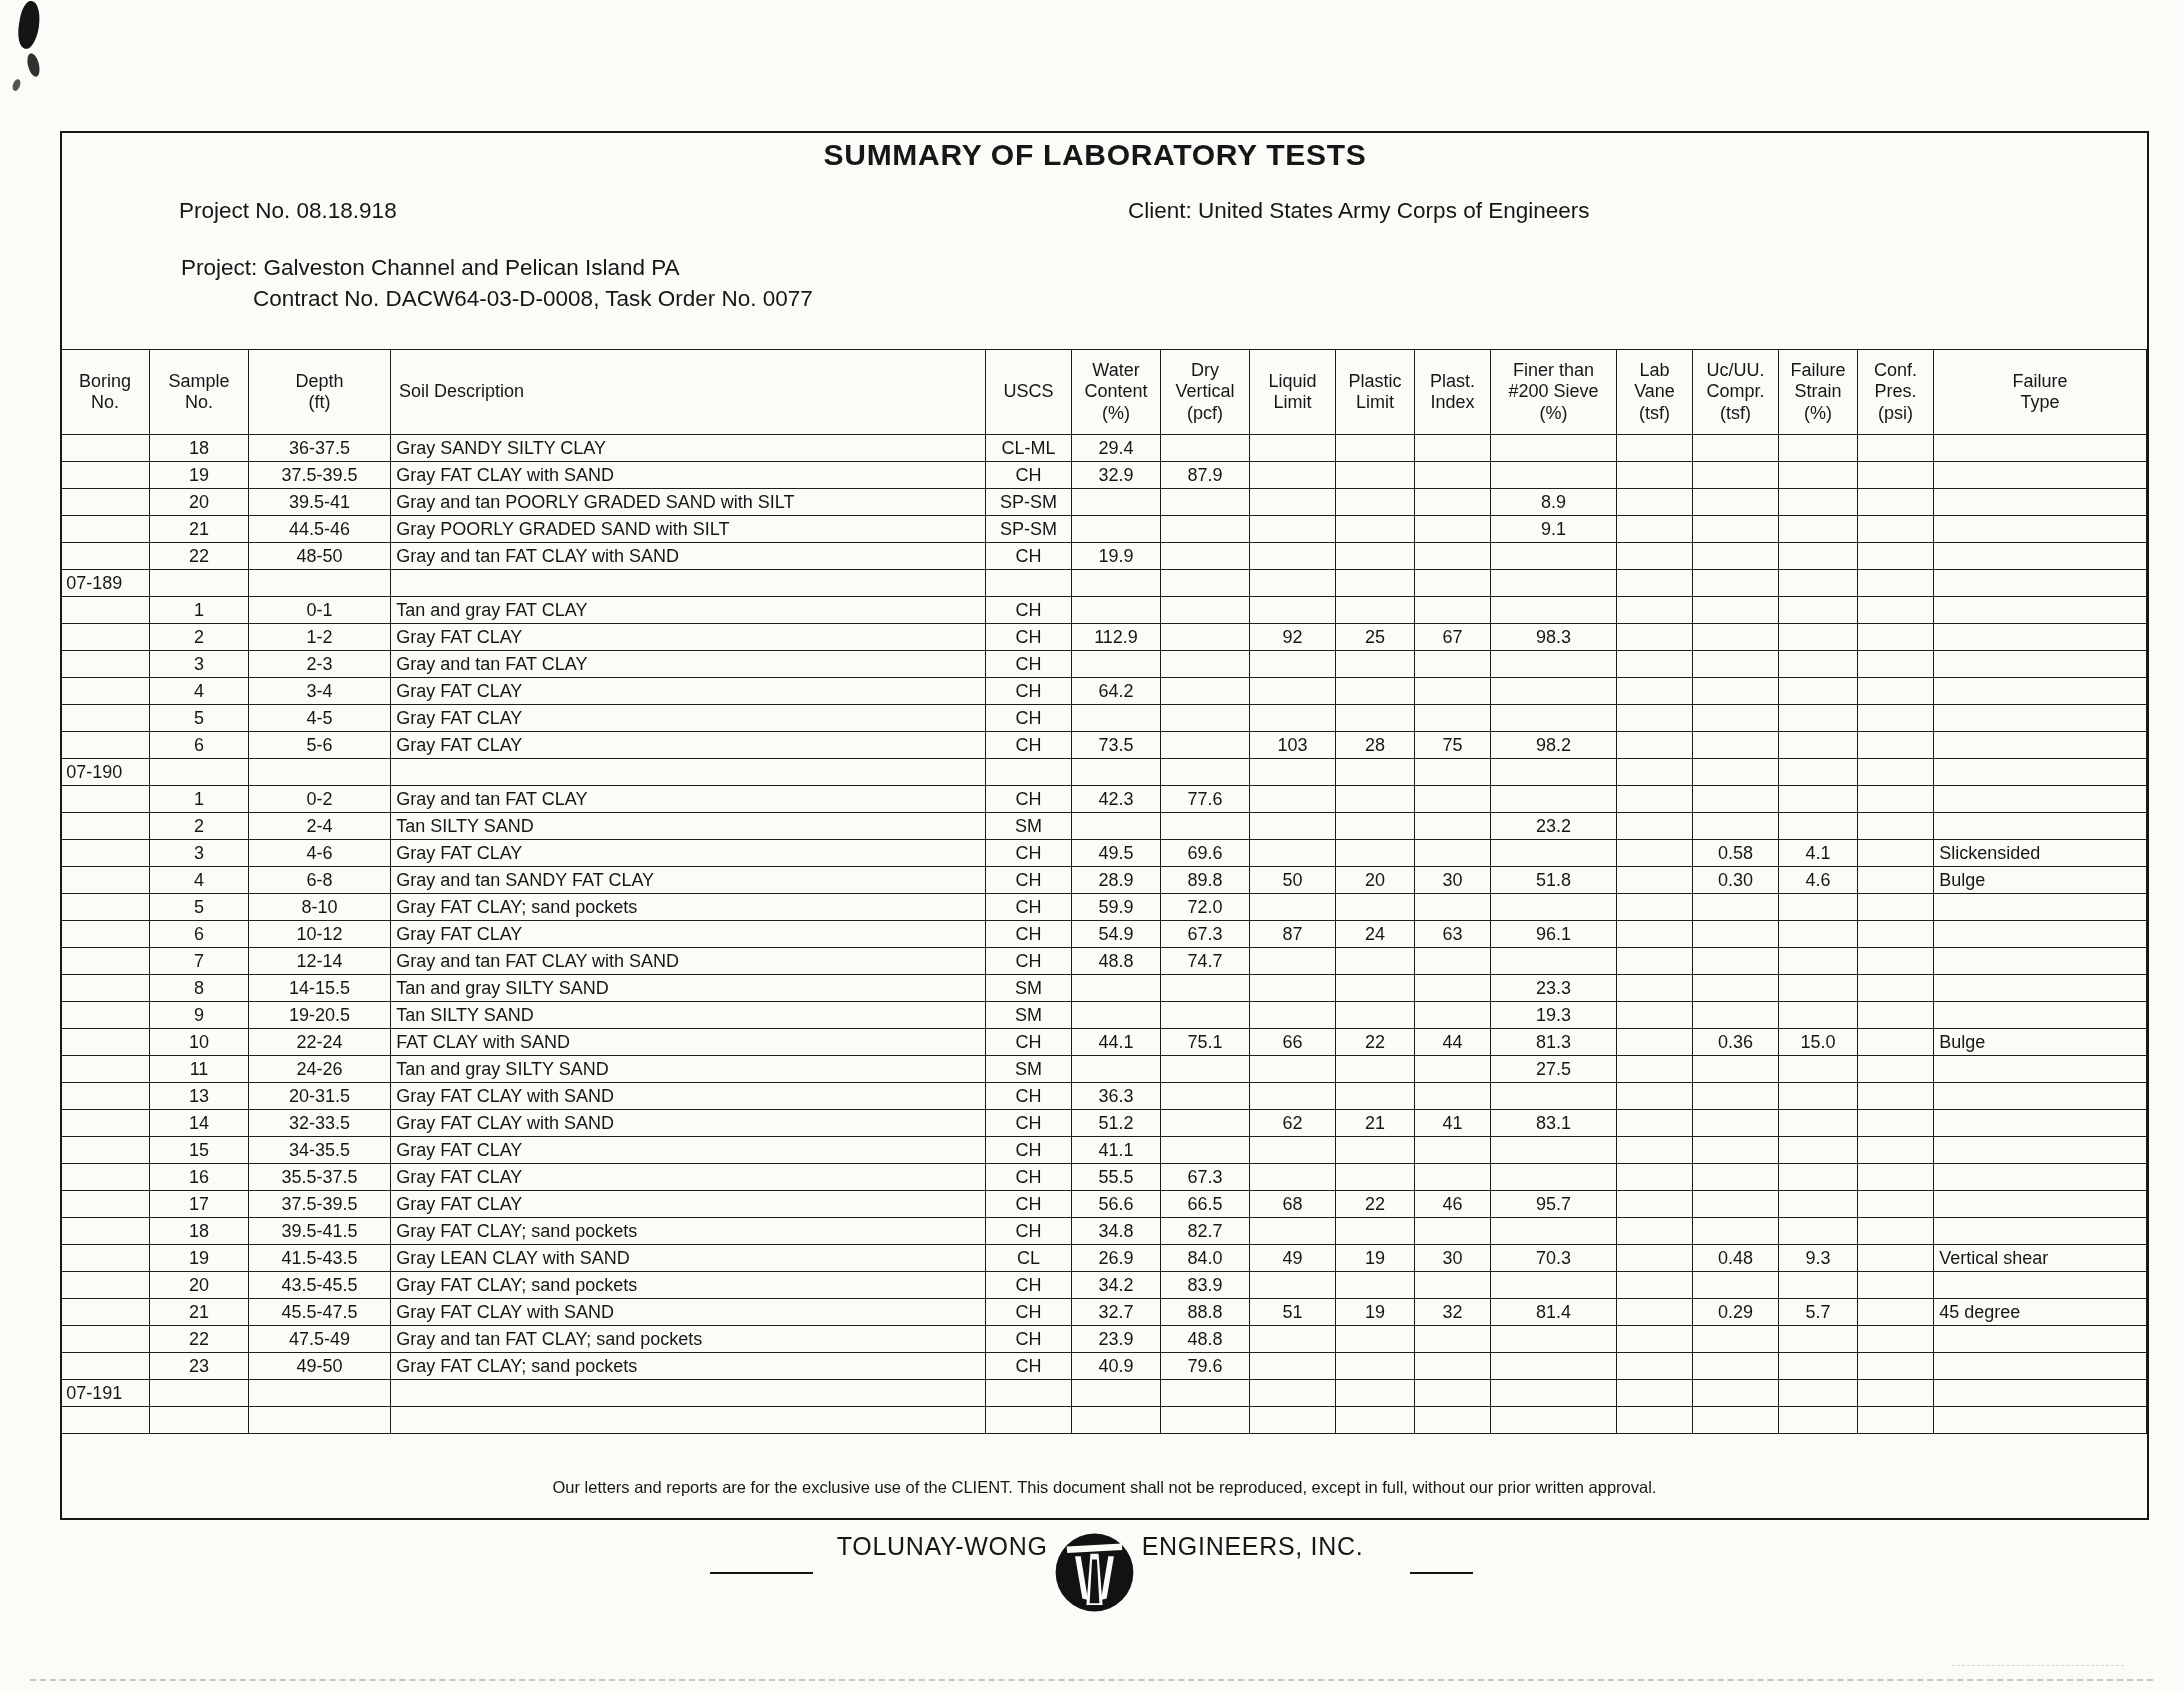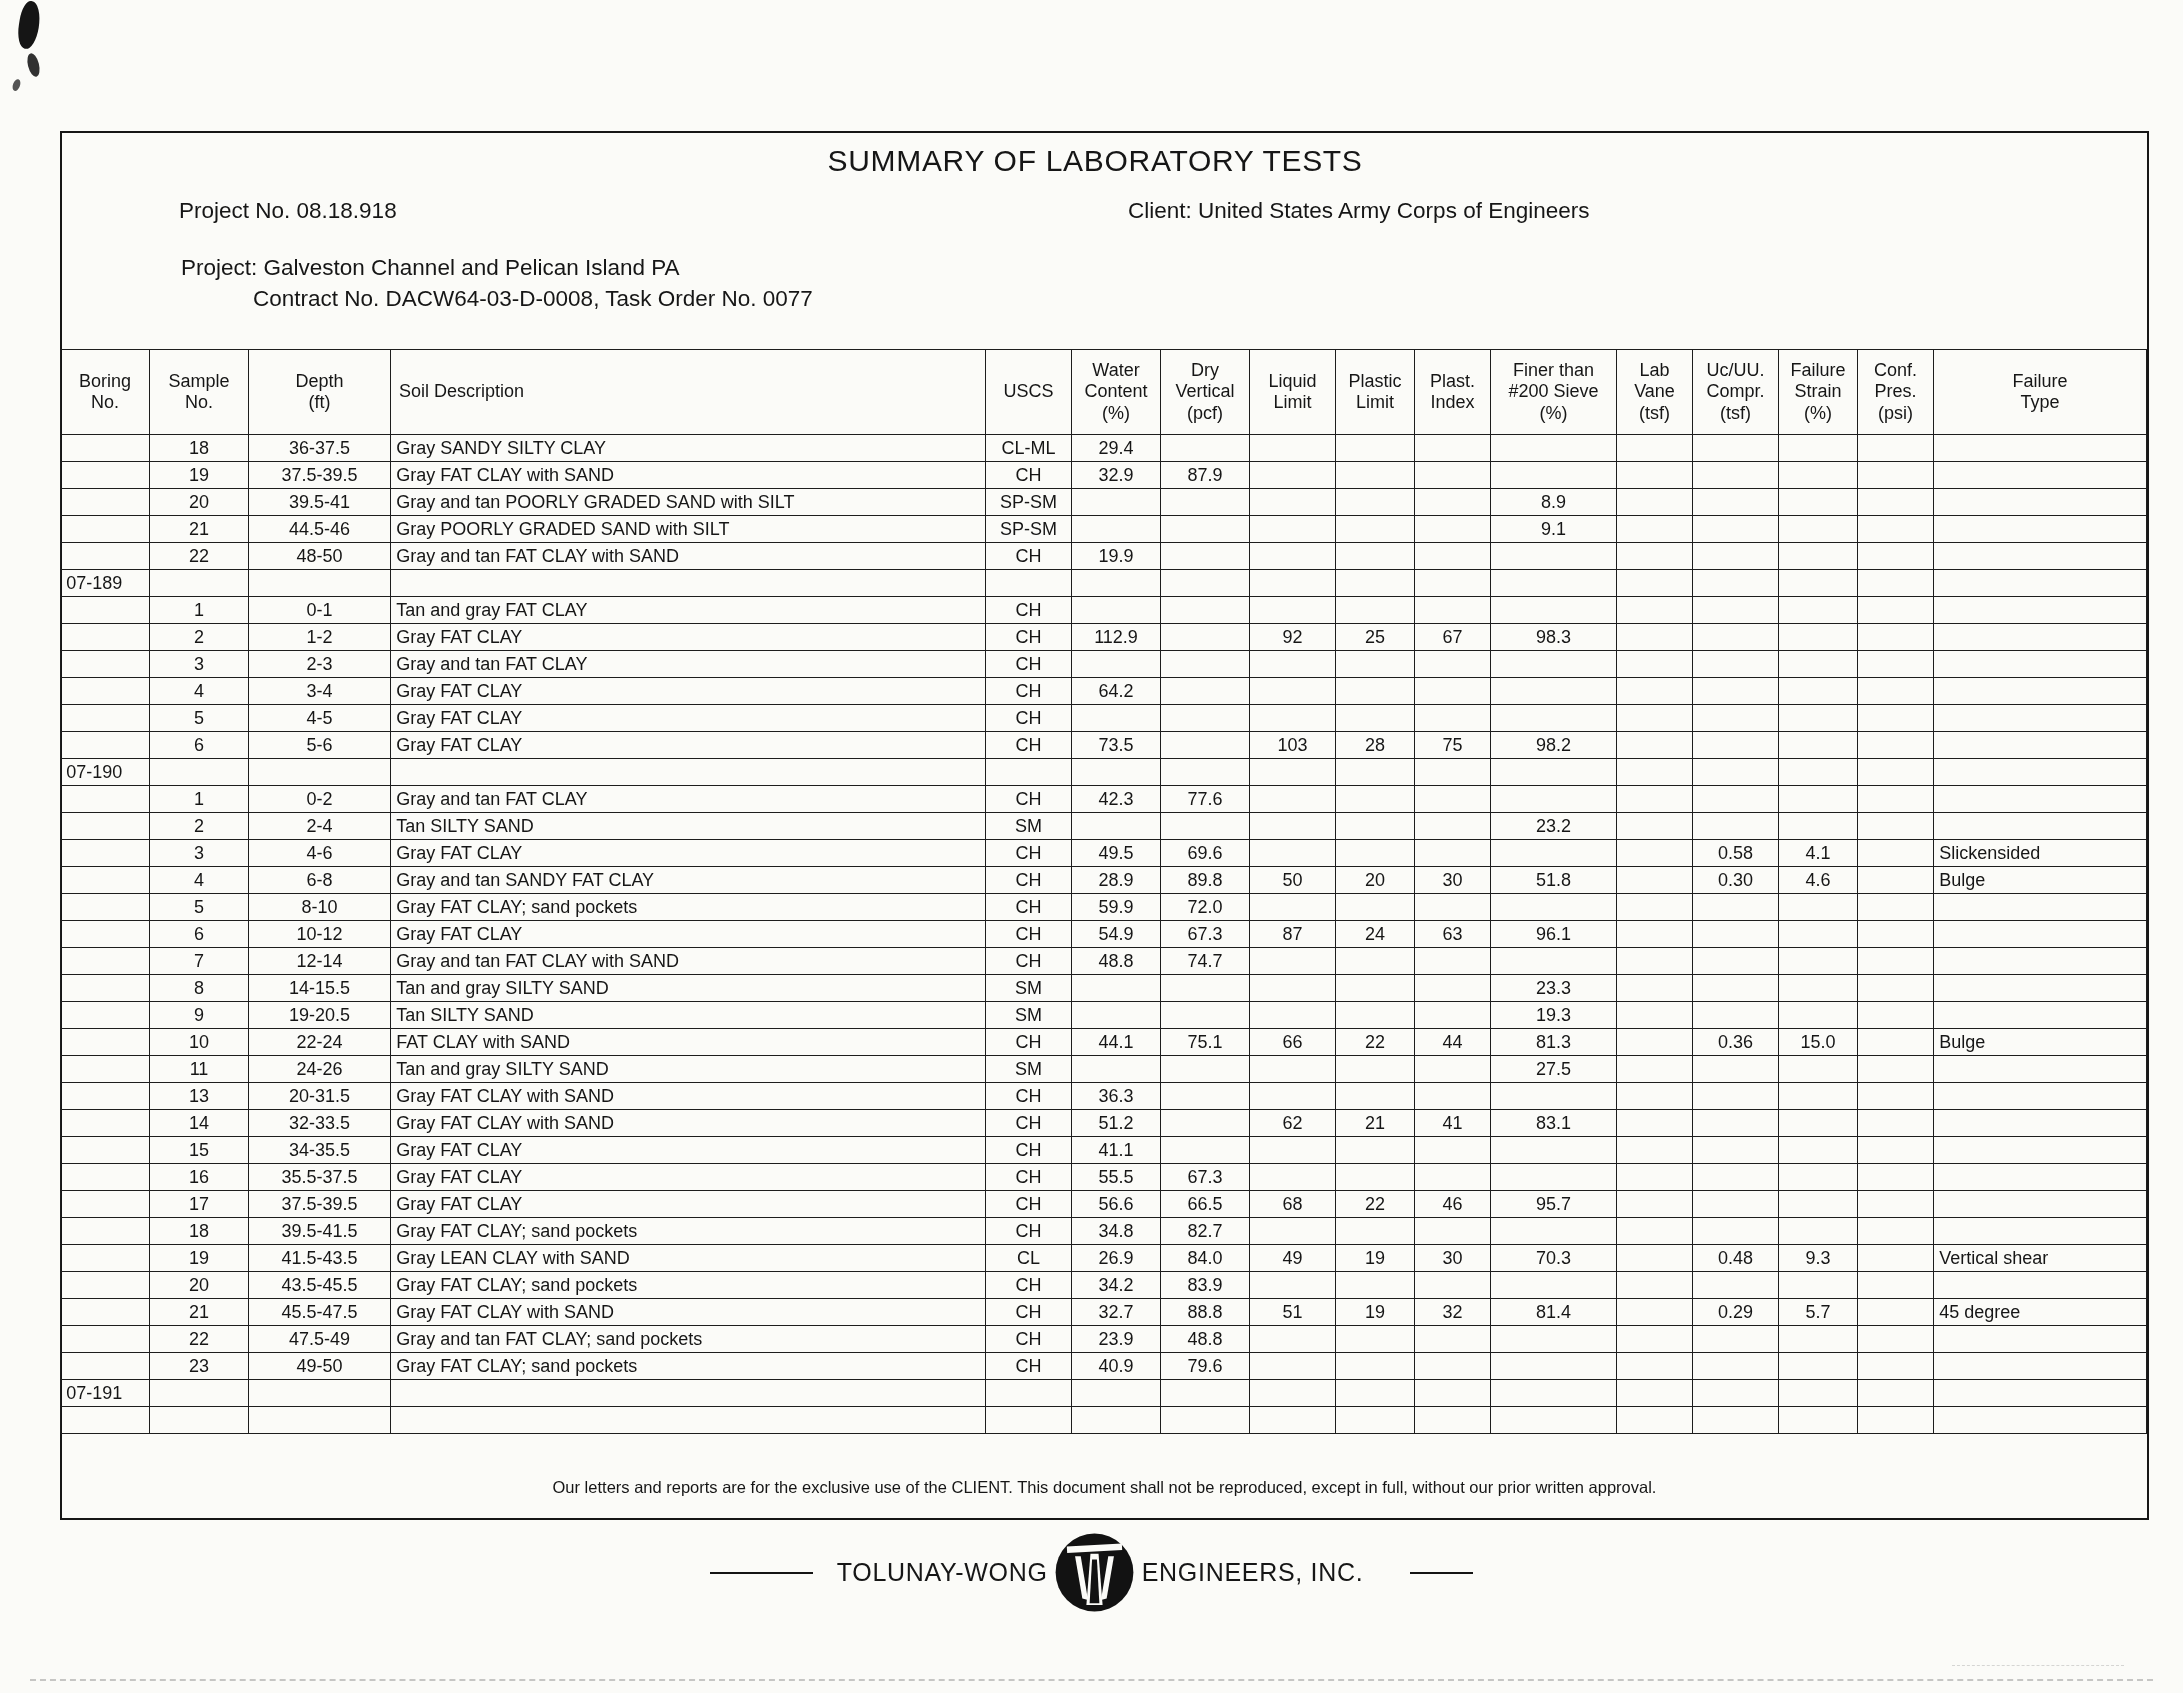--- a/index.html
+++ b/index.html
@@ -17,22 +17,22 @@
   .art-blob1 { position:absolute; left:18.5px; top:1.3px; width:20px; height:48px; background:#151515; border-radius:45% 55% 50% 50%; transform:rotate(9deg); }
   .art-blob2 { position:absolute; left:28px; top:53px; width:11.2px; height:24px; background:#202020; border-radius:50%; transform:rotate(-14deg); opacity:.92; }
   .art-blob3 { position:absolute; left:13.2px; top:79px; width:6.6px; height:12px; background:#2a2a2a; border-radius:50%; transform:rotate(20deg); opacity:.8; }
   .art-bottom { position:absolute; left:30px; right:30px; top:1679px; border-top:2px dashed #9b9b9b; opacity:.55; }
   .art-bottom2 { position:absolute; left:1952px; width:172px; top:1665px; border-top:1.3px dashed #b0b0b0; opacity:.5; }
 
   
   .doc-box { position:absolute; left:60px; top:131px; width:2089px; height:1389px; border:2px solid #161616; }
 
   .page-title {
-    position:absolute; left:60px; top:144px; width:2070px;
-    text-align:center; font-size:30px; font-weight:normal; letter-spacing:0.7px;
+    position:absolute; left:60px; top:138px; width:2070px;
+    text-align:center; font-size:30px; font-weight:bold; letter-spacing:0.7px;
   }
   .hdr-text { position:absolute; font-size:22.5px; }
   .project-no { left:179px; top:198px; }
   .client     { left:1128px; top:198px; }
   .project-name { left:181px; top:255px; }
   .contract-no  { left:253px; top:286px; }
 
   table.lab {
     position:absolute; left:60px; top:349px; width:1739px;
     border-collapse:collapse; table-layout:fixed;
@@ -59,21 +59,21 @@
   }
   table.lab tbody td.al { text-align:left; }
 
   .disclaimer {
     position:absolute; left:60px; top:1478px; width:2089px;
     text-align:center; font-size:16.5px;
   }
 
   .brand-line {
     position:absolute; left:0; top:1532px; width:100%;
-    display:flex; justify-content:center; align-items:center; gap:10.6px;
+    display:flex; justify-content:center; align-items:flex-start; gap:10.6px;
     font-size:25px; letter-spacing:0.7px;
   }
   .brand-rule { display:inline-block; border-top:2px solid #141414; align-self:center; }
   .rule-left  { width:103px; margin-right:13.2px; }
   .rule-right { width:63px;  margin-left:36px; }
   .brand-logo { width:81px; height:81px; margin:0 -4px; flex:0 0 auto; }
 </style>
 </head>
 <body>
 

